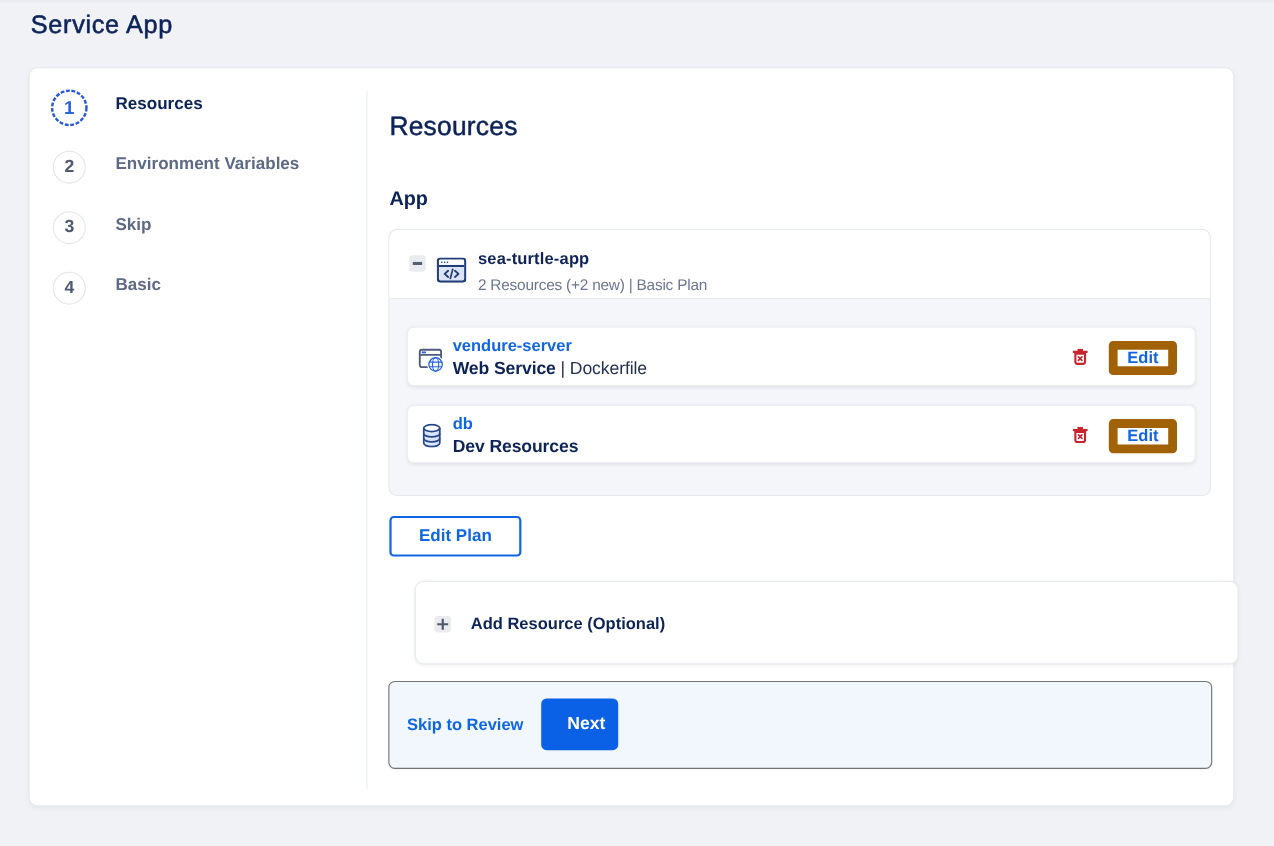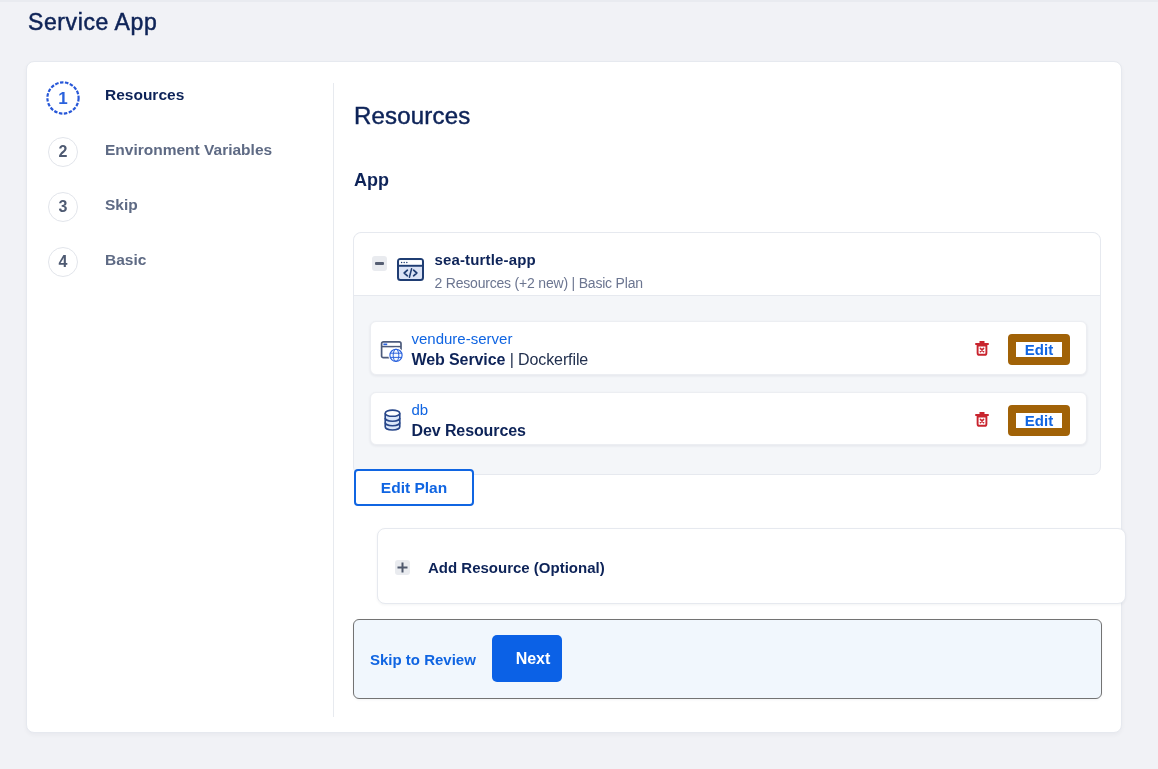--- a/index.html
+++ b/index.html
@@ -11,28 +11,28 @@
   .divider { position:absolute; left:333px; top:82px; width:1px; height:634px; background:#e7eaef; }
 
   .step { position:absolute; left:21px; width:30px; height:30px; border-radius:50%; background:#fff; display:flex; align-items:center; justify-content:center; font-size:16px; font-weight:600; }
   .step.inactive { border:1px solid #e2e5eb; color:#4e5a72; font-size:16px; }
   .steplabel { position:absolute; left:78px; font-size:15.5px; font-weight:600; color:#5e6a84; white-space:nowrap; }
   .steplabel.active { color:#0d2358; }
 
   .h2 { position:absolute; left:354px; top:102px; font-size:24px; font-weight:400; color:#0d2358; letter-spacing:0.2px; -webkit-text-stroke:0.45px #0d2358; }
   .applabel { position:absolute; left:354px; top:170px; font-size:18px; font-weight:700; color:#0d2358; }
 
-  .appbox { position:absolute; left:353px; top:208px; width:748px; height:243px; background:#f4f6f9; border:1px solid #e6e9ef; border-radius:8px;margin-top:24px; }
+  .appbox { position:absolute; left:353px; top:208px; width:748px; height:243px; background:#f4f6f9; border:1px solid #e6e9ef; border-radius:8px; }
   .appbox .header { position:absolute; left:0; top:0; width:100%; height:63px; background:#fff; border-bottom:1px solid #e6e9ef; border-radius:8px 8px 0 0; }
   .chip { position:absolute; width:15px; height:15px; background:#e9ebef; border-radius:3px; display:flex; align-items:center; justify-content:center; }
   .apptitle { position:absolute; left:80.5px; top:18px; font-size:15px; font-weight:700; color:#0d2358; letter-spacing:0.15px; }
   .appsub { position:absolute; left:80.5px; top:42px; font-size:14px; letter-spacing:-0.2px; color:#6b7590; }
 
   .row { position:absolute; left:16px; width:717px; background:#fff; border:1px solid #eceef2; border-radius:6px; box-shadow:0 1px 3px rgba(20,30,60,0.08); }
-  .row .name { position:absolute; left:40.5px; top:8px; font-size:15px; font-weight:400; color:#1065e2; }
+  .row .name { position:absolute; left:40.5px; top:8px; font-size:15px; font-weight:700; color:#1065e2; }
   .row .sub { position:absolute; left:40.5px; top:28.5px; font-size:16px; letter-spacing:-0.1px; color:#22304e; }
   .row .sub b { color:#0d2358; }
   .editbtn { position:absolute; width:62px; height:31px; border:8px solid #a16207; border-radius:4px; color:#1065e2; font-size:15px; font-weight:700; display:flex; align-items:center; justify-content:center; background:#fff; }
 
   .editplan { position:absolute; left:354px; top:469px; width:120px; height:37px; border:2px solid #1065e2; border-radius:4px; color:#1065e2; font-size:15.5px; font-weight:700; display:flex; align-items:center; justify-content:center; background:#fff; }
 
   .addbox { position:absolute; left:353px; top:528px; width:749px; height:76px; background:#fff; border:1px solid #e6e9ef; border-radius:8px; box-shadow:0 1px 3px rgba(20,30,60,0.05);margin-left:24px; }
   .addbox .label { position:absolute; left:50px; top:30px; font-size:15px; font-weight:700; color:#0d2358; }
 
   .footer { position:absolute; left:353px; top:619px; width:749px; height:80px; background:#f1f7fd; border:1px solid #737373; border-radius:6px; box-shadow:0 1px 3px rgba(20,30,60,0.05); }

